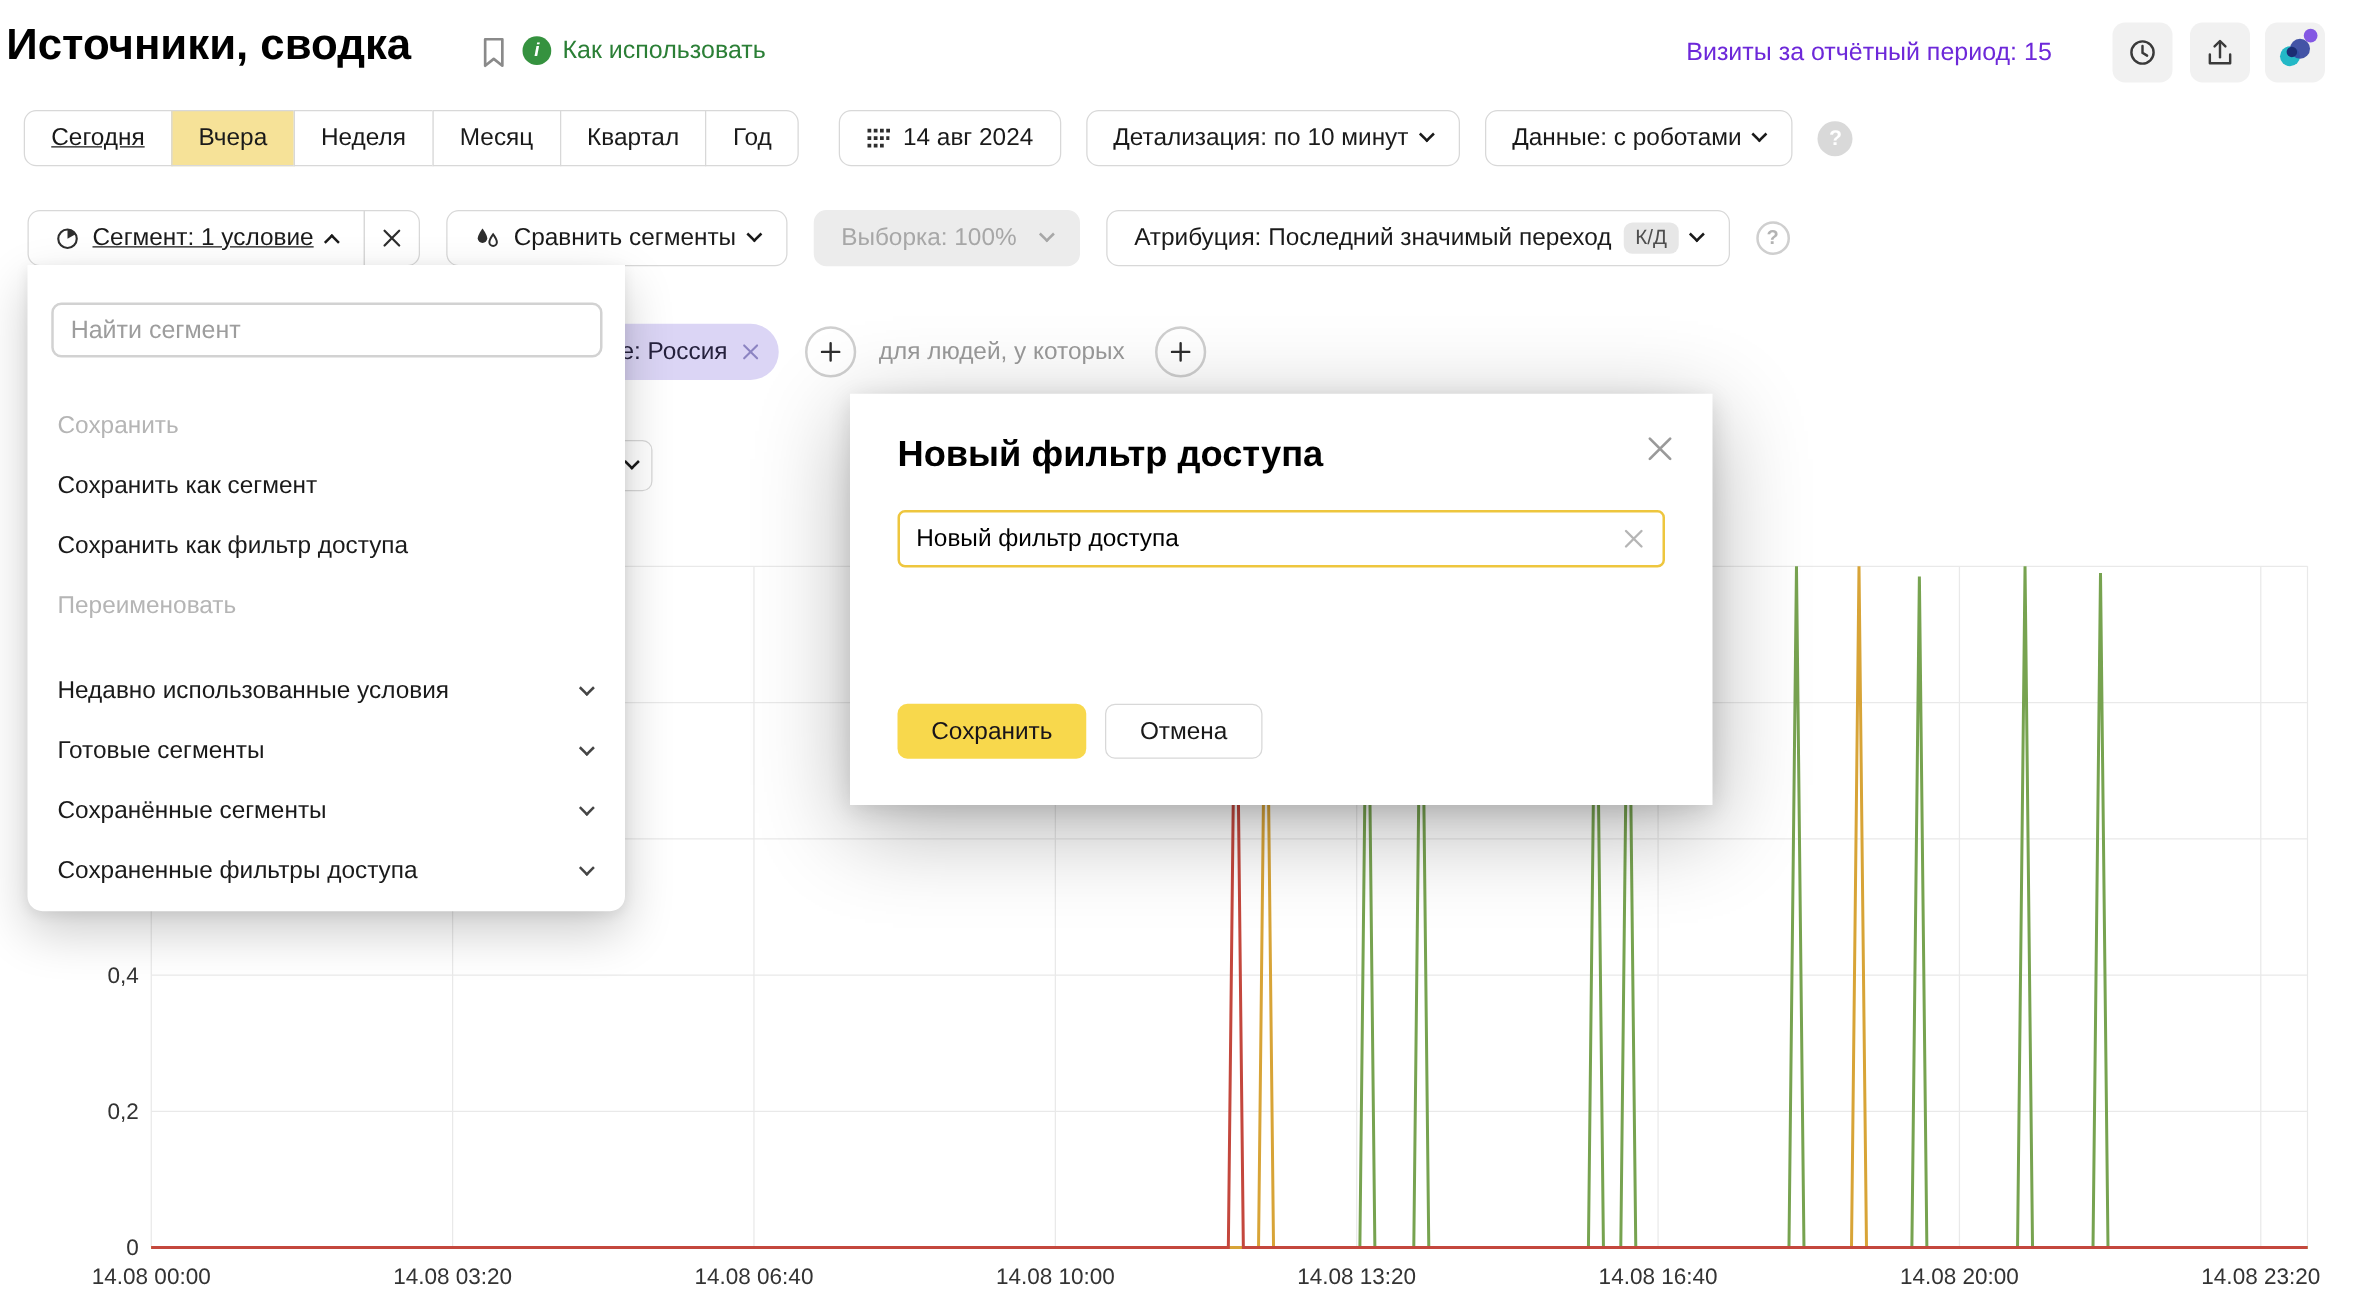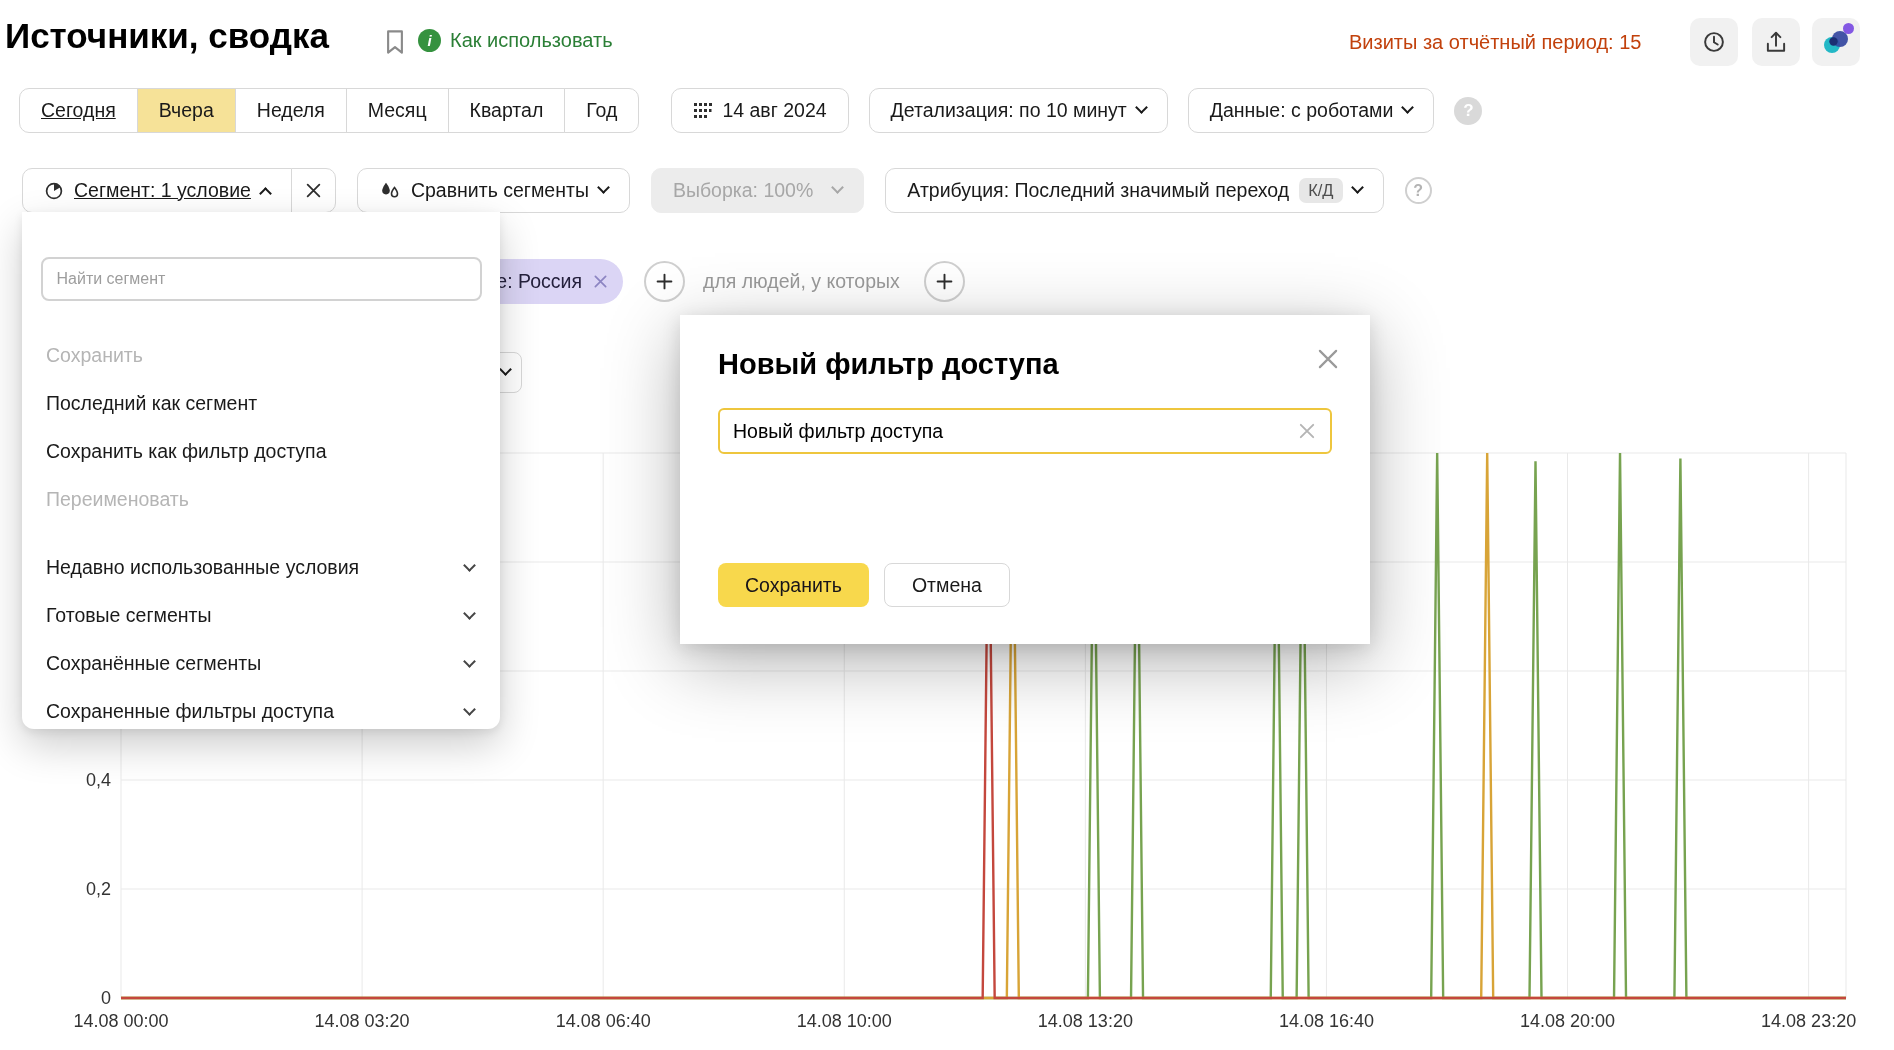--- a/index.html
+++ b/index.html
@@ -6,21 +6,21 @@
   html,body { background:#fff; }
   body { font-family:"Liberation Sans","DejaVu Sans",sans-serif; color:#1a1a1a; }
   .page { position:relative; width:1894px; height:1050px; overflow:hidden; background:#fff; }
 
   
   .page-title { position:absolute; left:5px; top:16px; font-size:35px; font-weight:700; color:#000; }
   .bookmark-btn { position:absolute; left:380px; top:27px; width:30px; height:30px; cursor:pointer; }
   .howto { position:absolute; left:418px; top:29px; display:flex; align-items:center; gap:9px; cursor:pointer; }
   .info-badge { width:23px; height:23px; border-radius:50%; background:#35923f; color:#fff; font-size:15px; font-weight:700; font-style:italic; display:flex; align-items:center; justify-content:center; }
   .howto-link { color:#2b7f36; font-size:20px; font-weight:500; }
-  .visits { position:absolute; left:1349px; top:31px; font-size:20px; color:#c2410c; }
+  .visits { position:absolute; left:1349px; top:31px; font-size:20px; color:#6d28d9; }
   .icon-btn { position:absolute; top:18px; width:48px; height:48px; border-radius:10px; background:#f1f1f1; display:flex; align-items:center; justify-content:center; cursor:pointer; }
   .logo-badge { position:absolute; top:5px; right:6px; width:11px; height:11px; border-radius:50%; background:#8358e3; }
 
   
   .row1 { position:absolute; left:19px; top:88px; display:flex; align-items:center; gap:20px; z-index:5; }
   .row2 { position:absolute; left:22px; top:168px; display:flex; align-items:center; gap:21px; z-index:5; }
   .btn { display:inline-flex; align-items:center; justify-content:center; height:45px; padding:0 21px; border:1px solid #d8d8d8; background:#fff; border-radius:10px; font-size:19.5px; color:#1a1a1a; gap:10px; cursor:pointer; white-space:nowrap; font-family:inherit; }
   .btn-group { display:flex; }
   .btn-group .btn { border-radius:0; margin-left:-1px; }
   .btn-group .btn:first-child { border-radius:10px 0 0 10px; margin-left:0;text-decoration:underline; }
@@ -36,21 +36,21 @@
 
   
   .chip { position:absolute; left:420px; top:259px; width:203px; height:45px; background:#dbd5f5; border-radius:24px; display:flex; align-items:center; justify-content:flex-end; gap:11px; padding:0 15px 0 0; z-index:1; font-size:19.5px; color:#25213d; }
   .plus-btn { position:absolute; top:261px; width:41px; height:41px; border-radius:50%; border:2px solid #cfcfcf; background:#fff; display:flex; align-items:center; justify-content:center; z-index:1; cursor:pointer; }
   .plus1 { left:644px; } .plus2 { left:924px; }
   .condition-text { position:absolute; left:703px; top:259px; height:45px; display:flex; align-items:center; font-size:19.5px; color:#9a9a9a; z-index:1; }
   .cutoff-btn { position:absolute; left:462px; top:352px; width:60px; height:41px; border:1px solid #d8d8d8; border-radius:8px; background:#fff; display:flex; align-items:center; justify-content:flex-end; padding-right:11px; z-index:1; cursor:pointer; color:#1a1a1a; }
 
   
   .segment-dropdown { position:absolute; left:22px; top:212px; width:478px; height:517px; background:#fff; border-radius:0 0 12px 12px; box-shadow:0 16px 40px rgba(0,0,0,.2), 0 3px 10px rgba(0,0,0,.08); z-index:40; padding-top:27px; }
-  .segment-search { display:block; margin:18px auto; width:441px; height:44px; border:2px solid #d2d2d2; border-radius:8px; font-size:16px; padding:0 14px; color:#1a1a1a; font-family:inherit; outline:none; }
+  .segment-search { display:block; margin:3px auto; width:441px; height:44px; border:2px solid #d2d2d2; border-radius:8px; font-size:20px; padding:0 14px; color:#1a1a1a; font-family:inherit; outline:none; }
   .segment-search::placeholder { color:#9d9d9d; }
   .menu { margin-top:30px; }
   .menu-item { height:48px; display:flex; align-items:center; padding:0 24px; font-size:19.5px; cursor:pointer; }
   .menu-item.disabled { color:#b5b5b5; cursor:default; }
   .menu-sections { margin-top:20px; }
   .menu-section { height:48px; display:flex; align-items:center; justify-content:space-between; padding:0 26px 0 24px; font-size:19.5px; cursor:pointer; color:#1a1a1a; }
   .menu-section .chev { margin-top:-3px; border-color:#454545; }
 
   
   .modal { position:absolute; left:680px; top:315px; width:690px; height:329px; background:#fff; border-radius:0; box-shadow:0 18px 70px rgba(0,0,0,.3), 0 4px 18px rgba(0,0,0,.12); z-index:60; }
@@ -235,21 +235,21 @@
         <path d="M 121 558 L 1087.8999999999999 558 L 1093.8999999999999 13 L 1099.8999999999999 558 L 1131.025 558 L 1137.025 13 L 1143.025 558 L 1270.75 558 L 1276.75 13 L 1282.75 558 L 1296.625 558 L 1302.625 13 L 1308.625 558 L 1431.175 558 L 1437.175 13 L 1443.175 558 L 1529.5 558 L 1535.5 21.174999999999955 L 1541.5 558 L 1614.025 558 L 1620.025 13 L 1626.025 558 L 1674.4 558 L 1680.4 18.450000000000045 L 1686.4 558 L 1846 558" fill="none" stroke="#77a350" stroke-width="2.4" stroke-linejoin="miter"></path>
         <path d="M 121 558 L 1006.825 558 L 1012.825 13 L 1018.825 558 L 1481.2 558 L 1487.2 13 L 1493.2 558 L 1846 558" fill="none" stroke="#d8a437" stroke-width="2.4" stroke-linejoin="miter"></path>
         <path d="M 121 558 L 982.675 558 L 988.675 13 L 994.675 558 L 1846 558" fill="none" stroke="#c4473d" stroke-width="2.4" stroke-linejoin="miter"></path>
       </svg>
   </div>
 
   <div class="segment-dropdown">
     <input class="segment-search" type="text" placeholder="Найти сегмент" style="">
     <div class="menu">
       <div class="menu-item disabled">Сохранить</div>
-      <div class="menu-item">Последний как сегмент</div>
+      <div class="menu-item">Сохранить как сегмент</div>
       <div class="menu-item">Сохранить как фильтр доступа</div>
       <div class="menu-item disabled">Переименовать</div>
     </div>
     <div class="menu-sections">
       <div class="menu-section">
         <span>Недавно использованные условия</span>
         <span class="chev"></span>
       </div>
       <div class="menu-section">
         <span>Готовые сегменты</span>

